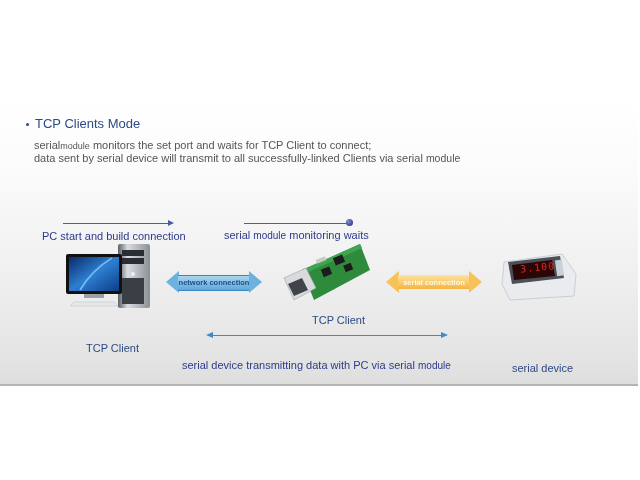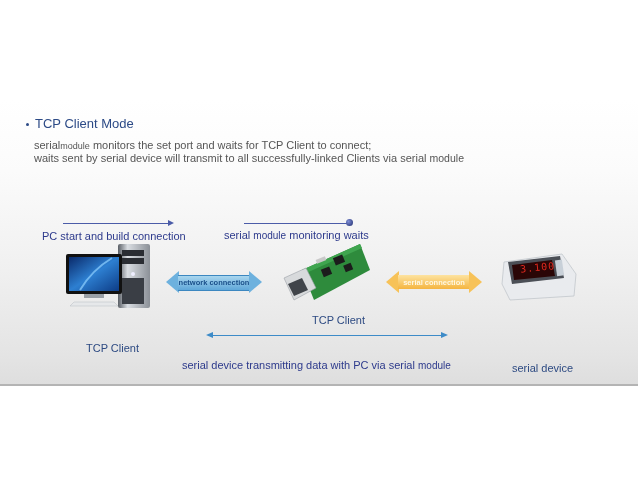--- a/index.html
+++ b/index.html
@@ -30,24 +30,24 @@
   .ser span{position:relative;color:#fff7e0;}
   .bottomline{position:absolute;left:212px;top:335px;width:230px;height:1px;background:#3d8bc8;}
   .bl-l{position:absolute;left:206px;top:332px;width:0;height:0;border-top:3px solid transparent;border-bottom:3px solid transparent;border-right:7px solid #3d8bc8;}
   .bl-r{position:absolute;left:441px;top:332px;width:0;height:0;border-top:3px solid transparent;border-bottom:3px solid transparent;border-left:7px solid #3d8bc8;}
 </style>
 </head>
 <body>
 
 <div class="panel"></div>
 
-<div class="abs title"><span class="dot"></span><span>TCP Client Mode</span></div>
+<div class="abs title"><span class="dot"></span><span>TCP Clients Mode</span></div>
 
 <div class="abs desc" style="top:139px;"><span>serial</span><span class="small">module</span><span> monitors the set port and waits for TCP Client to connect;</span></div>
-<div class="abs desc" style="top:152px;"><span>waits sent by serial device will transmit to all successfully-linked Clients via serial </span><span class="small" style="font-size:10.5px">module</span></div>
+<div class="abs desc" style="top:152px;"><span>data sent by serial device will transmit to all successfully-linked Clients via serial </span><span class="small" style="font-size:10.5px">module</span></div>
 
 <div class="abs lbl" style="left:42px;top:210px;">PC start and build connection</div>
 <div class="uline" style="left:63px;top:223px;width:106px;"></div>
 <div class="arrowhead" style="left:168px;top:220px;"></div>
 
 <div class="abs lbl" style="left:224px;top:209px;"><span>serial </span><span class="small">module</span><span> monitoring waits</span></div>
 <div class="uline" style="left:244px;top:223px;width:104px;"></div>
 <div class="abs" style="left:346px;top:219px;width:7px;height:7px;border-radius:50%;background:radial-gradient(circle at 35% 35%,#7f8fd6,#1d2a6c);"></div>
 
 <div class="abs" style="left:62px;top:244px;width:100px;height:68px;">

